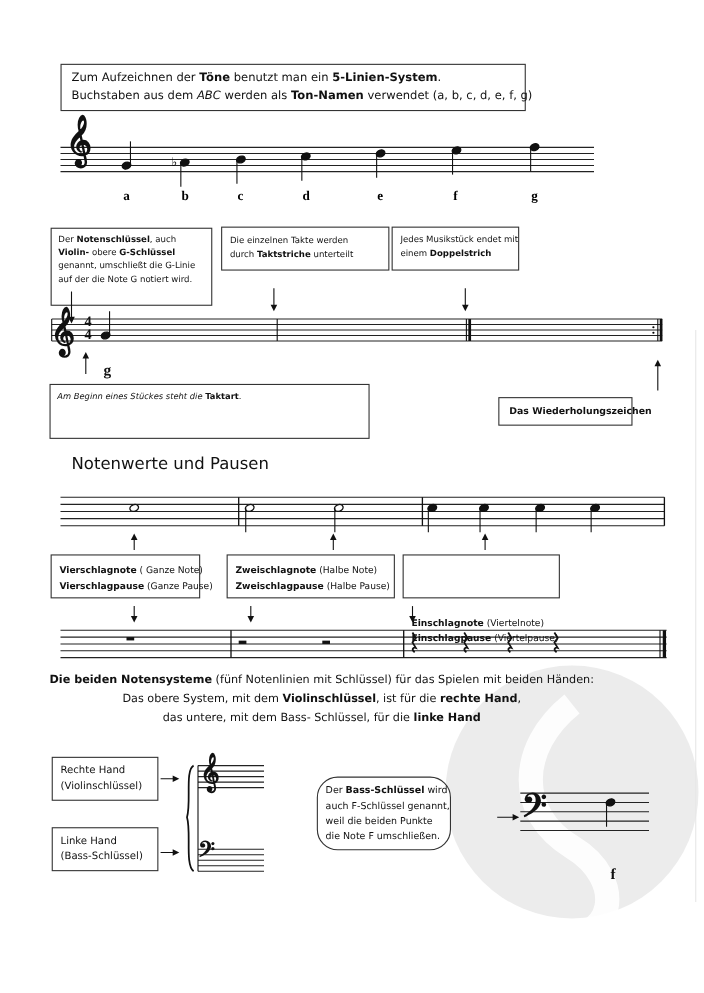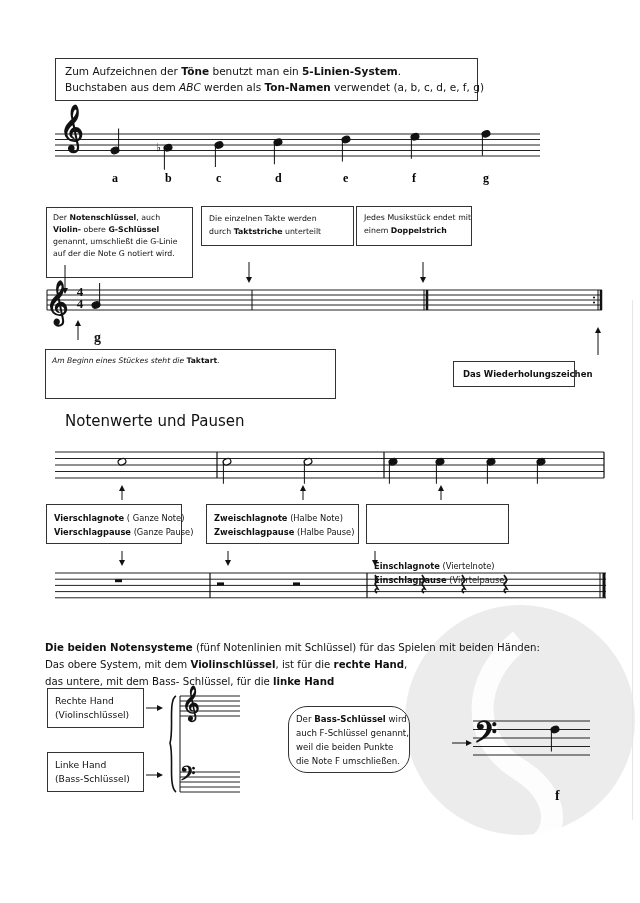--- a/index.html
+++ b/index.html
@@ -200,21 +200,21 @@
       </div>
     </div>
     <div class="box" style="left: 366px; top: 504px; width: 143px; height: 40px;">
       <div class="t abs" style="left:7px;top:6px;font-size:8.3px;line-height:14px;white-space:nowrap;margin-top:48px;">
       <div><b>Einschlagnote</b><span> (Viertelnote)</span></div>
       <div><b>Einschlagpause</b><span> (Viertelpause)</span></div>
       </div>
     </div>
   </div>
 
-<div class="t abs" style="left:45px;top:639px;font-size:10.2px;line-height:17px;white-space:nowrap;">
+<div class="t abs" style="left:45px;top:610px;font-size:10.2px;line-height:17px;white-space:nowrap;text-align:center;">
   <div><b>Die beiden Notensysteme</b><span> (fünf Notenlinien mit Schlüssel) für das Spielen mit beiden Händen:</span></div>
   <div><span>Das obere System, mit dem </span><b>Violinschlüssel</b><span>,  ist für die </span><b>rechte Hand</b><span>,</span></div>
   <div><span>das untere, mit dem Bass- Schlüssel, für die </span><b>linke Hand</b></div>
 </div>
 
 <div class="box" style="left:47px;top:688px;width:97px;height:40px;">
   <div class="t abs" style="left:7px;top:5px;font-size:9.2px;line-height:14px;white-space:nowrap;">
     <div>Rechte Hand</div>
     <div>(Violinschlüssel)</div>
   </div>

